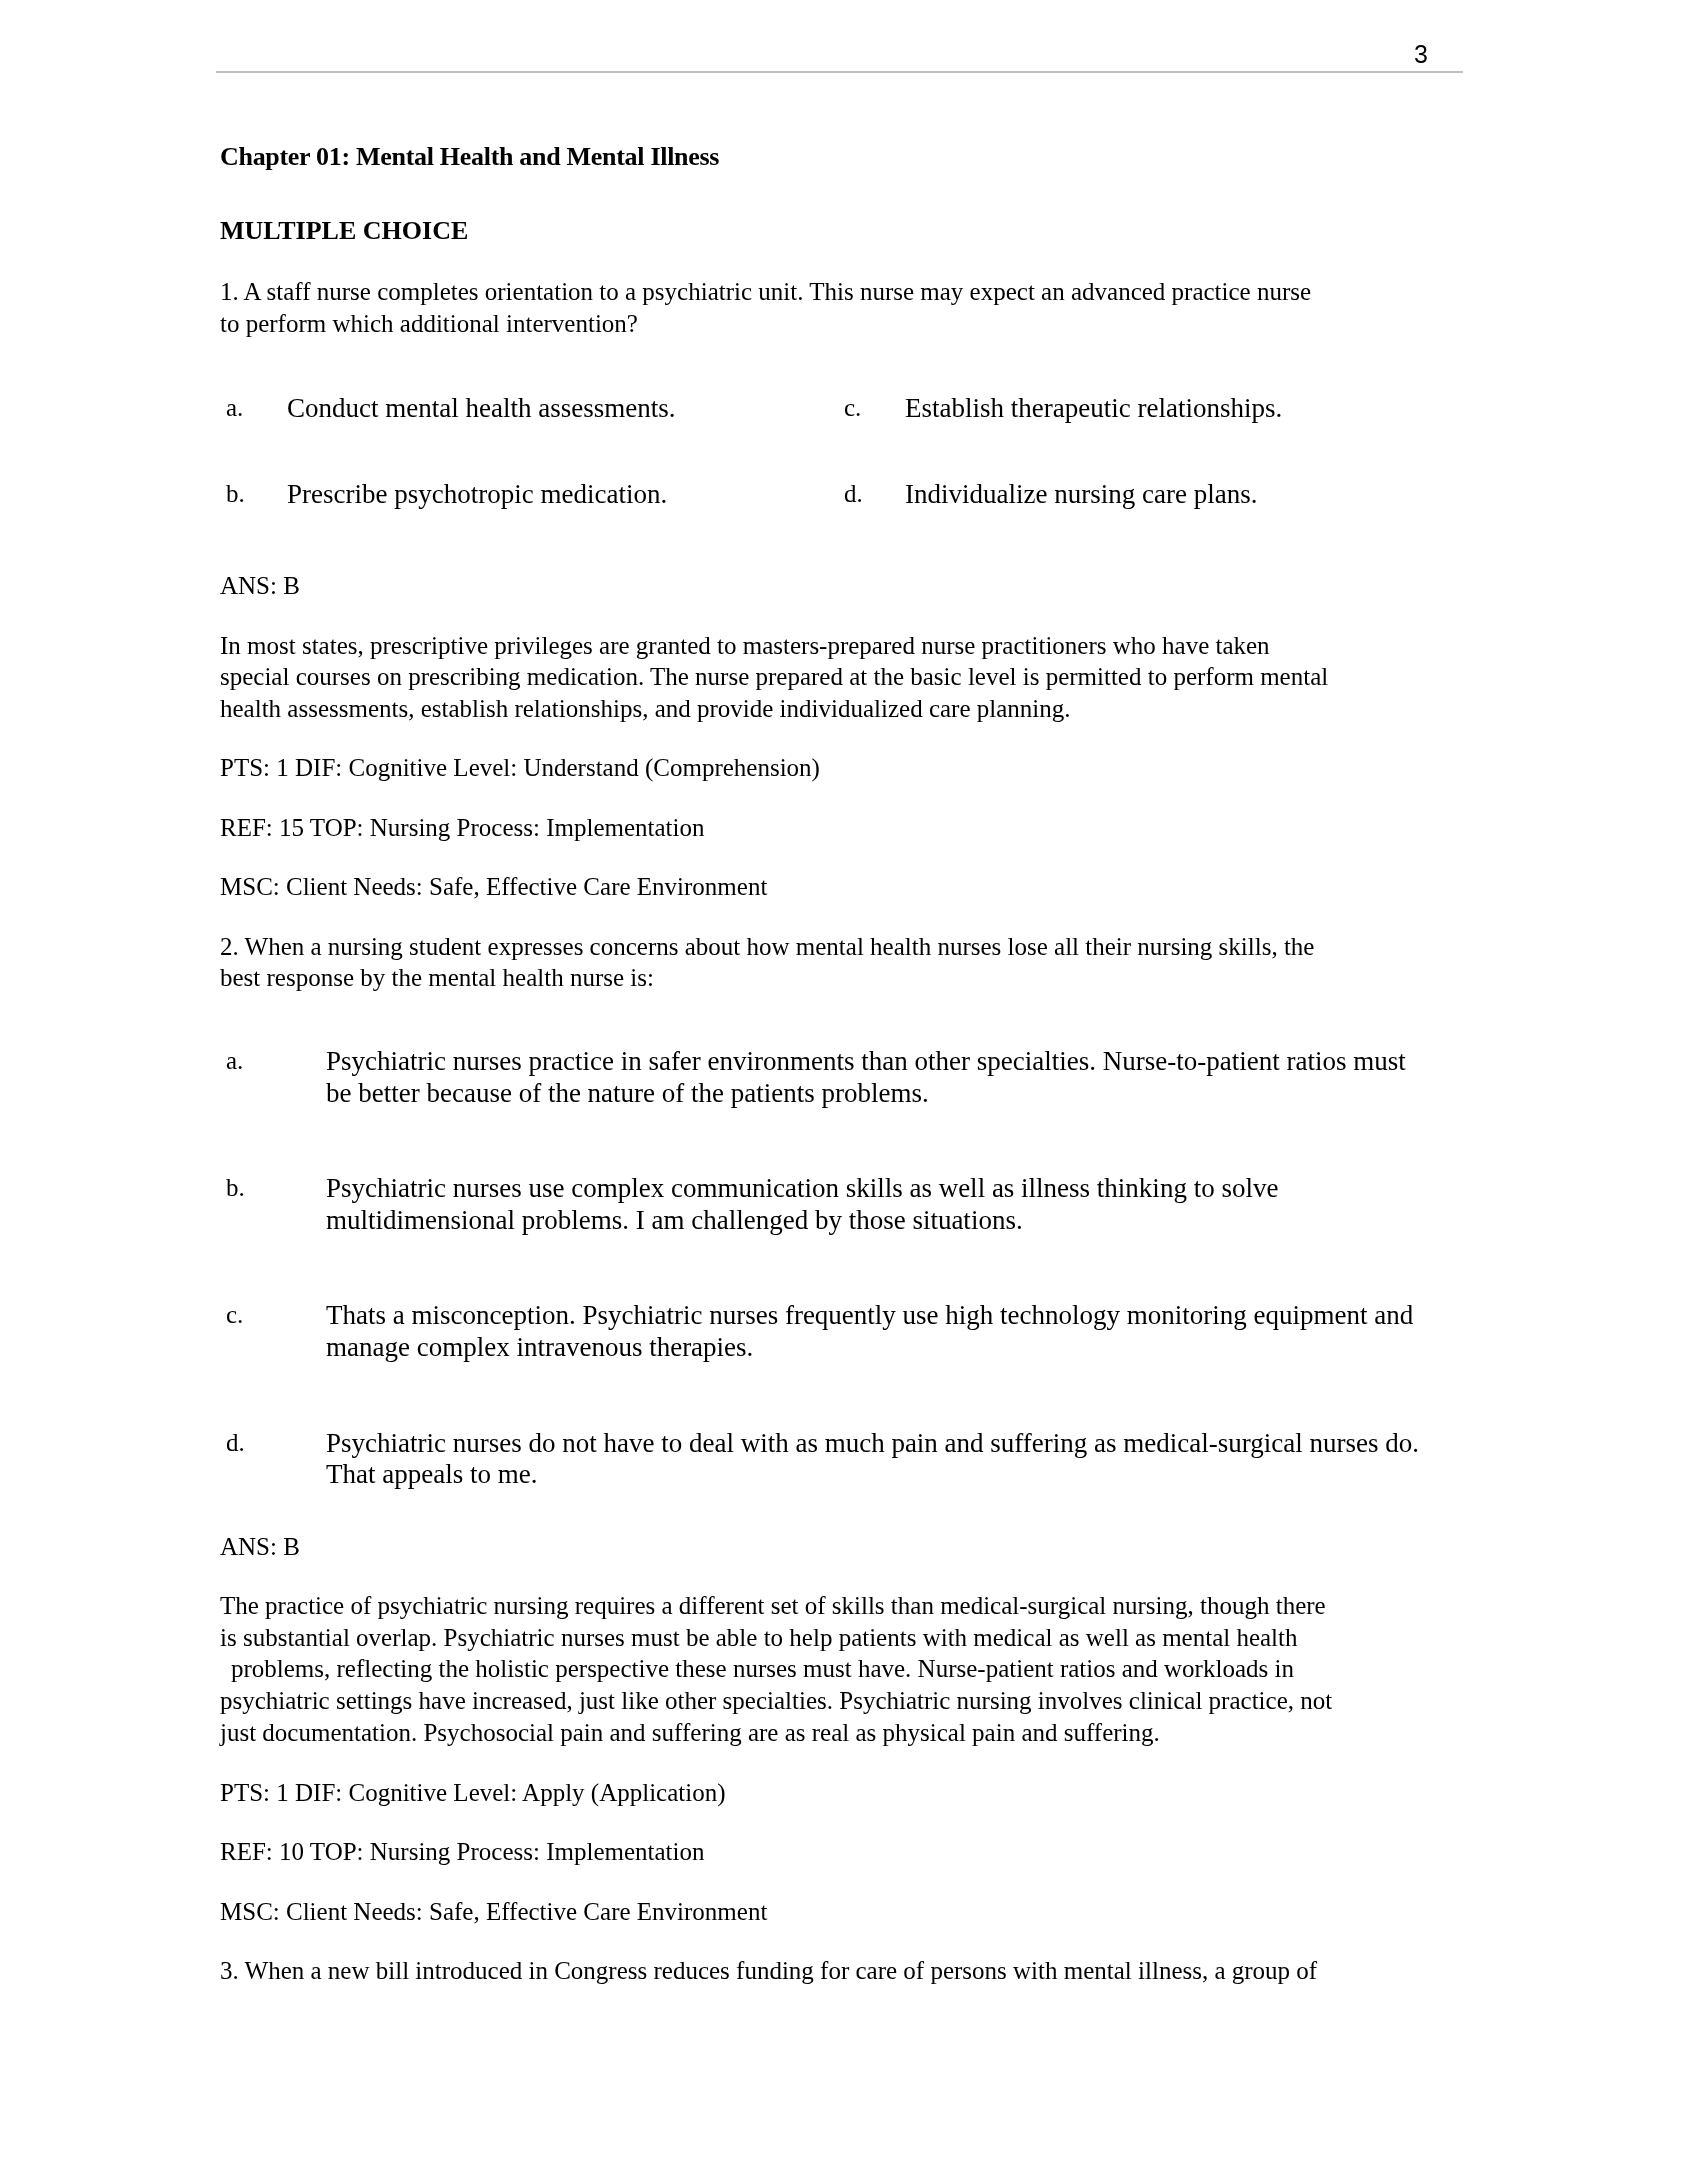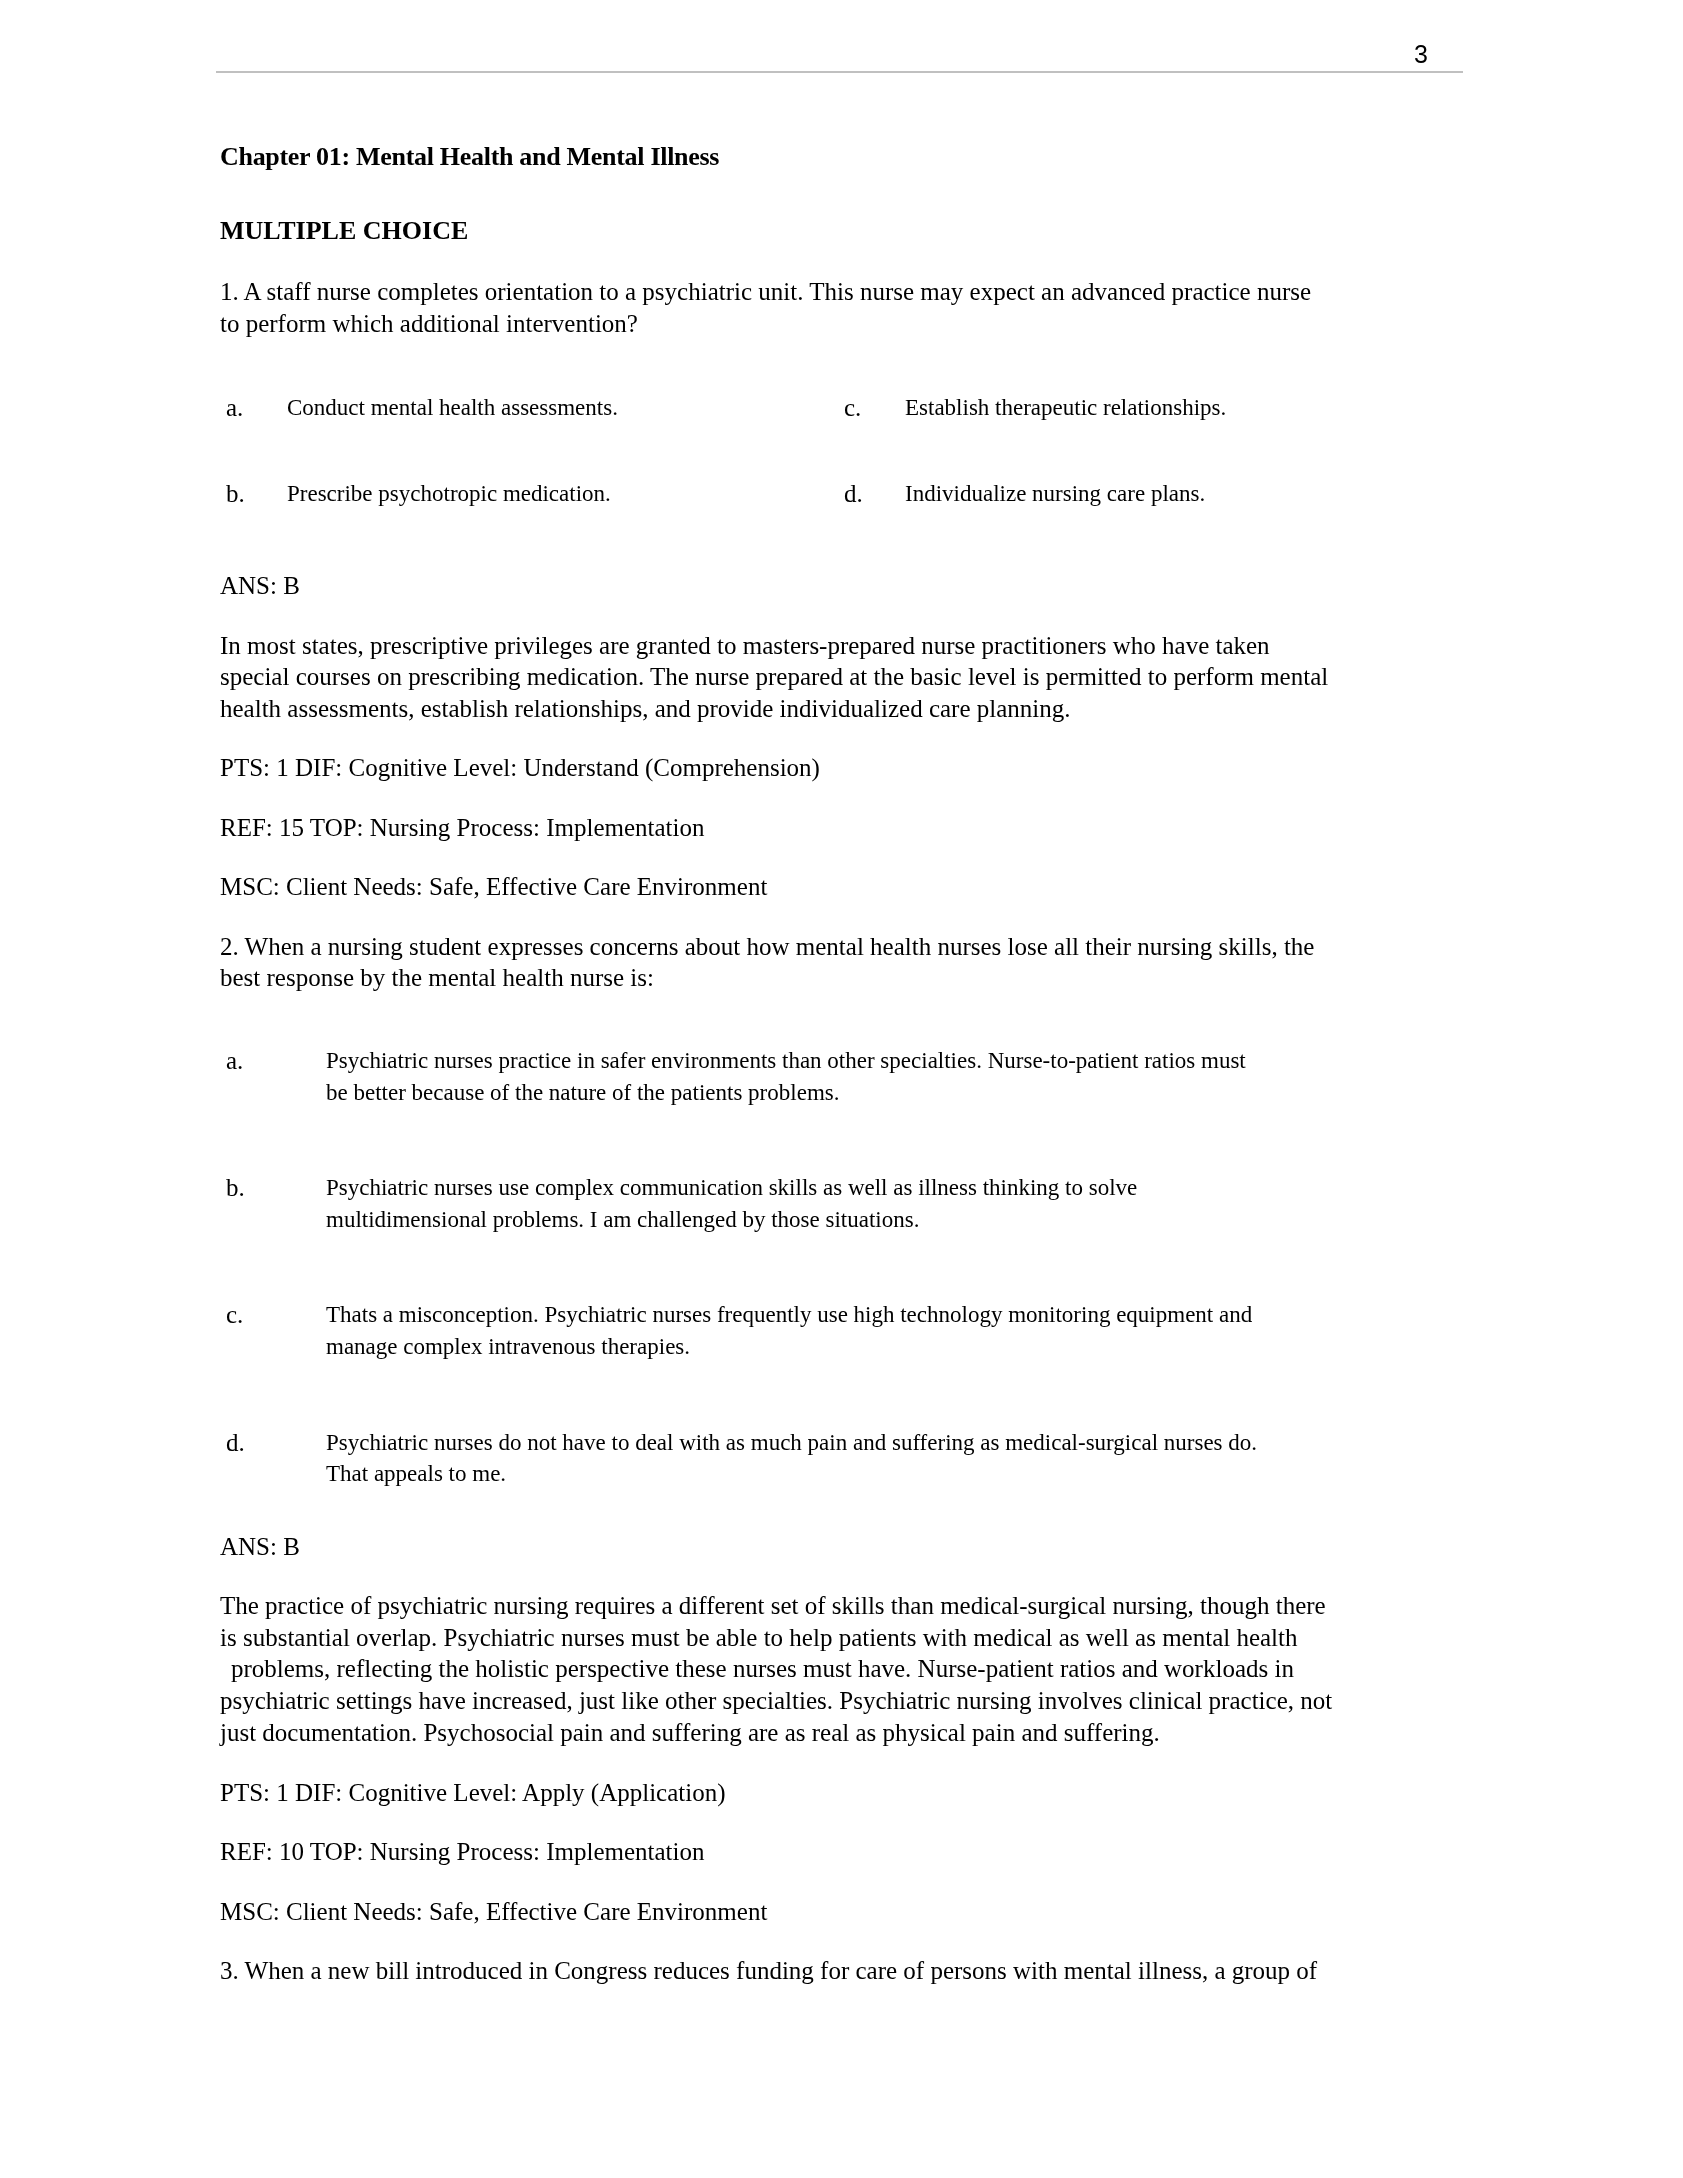--- a/index.html
+++ b/index.html
@@ -5,21 +5,21 @@
   html, body { margin: 0; padding: 0; background: #ffffff; }
   body { width: 1683px; height: 2178px; position: relative; overflow: hidden;
          font-family: "Liberation Serif", "DejaVu Serif", serif; color: #000; }
   .abs { position: absolute; white-space: nowrap; }
   .page-num { left: 1414px; top: 40px; font-family: "Liberation Sans", "DejaVu Sans", sans-serif; font-size: 25px; }
   .header-rule { left: 216px; top: 71px; width: 1247px; height: 2px; background: #c0c0c0; }
   .title { left: 220px; top: 142px; font-size: 26px; font-weight: bold; letter-spacing: -0.3px; }
   .section { left: 220px; top: 216px; font-size: 26px; font-weight: bold; }
   .t { font-size: 25px; line-height: 32px; left: 220px; }
   .opt-letter { position: absolute; font-size: 25px; line-height: 32px; }
-  .opt-text { position: absolute; font-size: 23px; line-height: 32px; }
+  .opt-text { position: absolute; font-size: 27px; line-height: 32px; }
 </style>
 </head>
 <body>
 
 <div class="abs page-num">3</div>
 <div class="abs header-rule"></div>
 
 <div class="abs title">Chapter 01: Mental Health and Mental Illness</div>
 <div class="abs section">MULTIPLE CHOICE</div>
 

